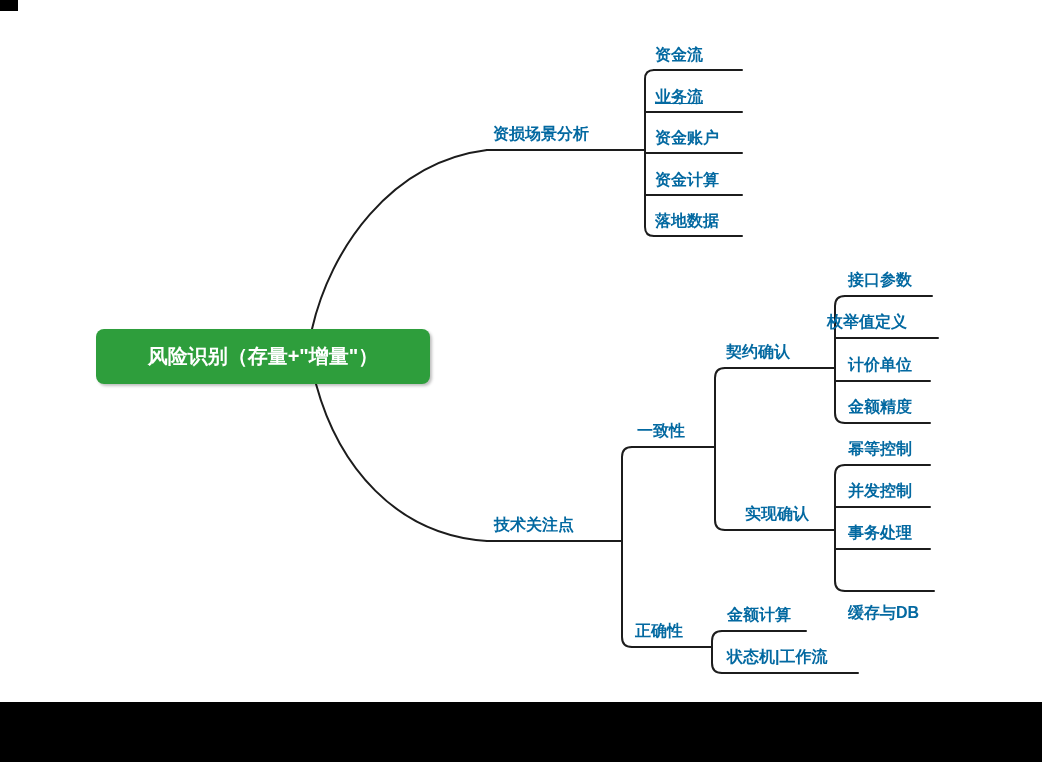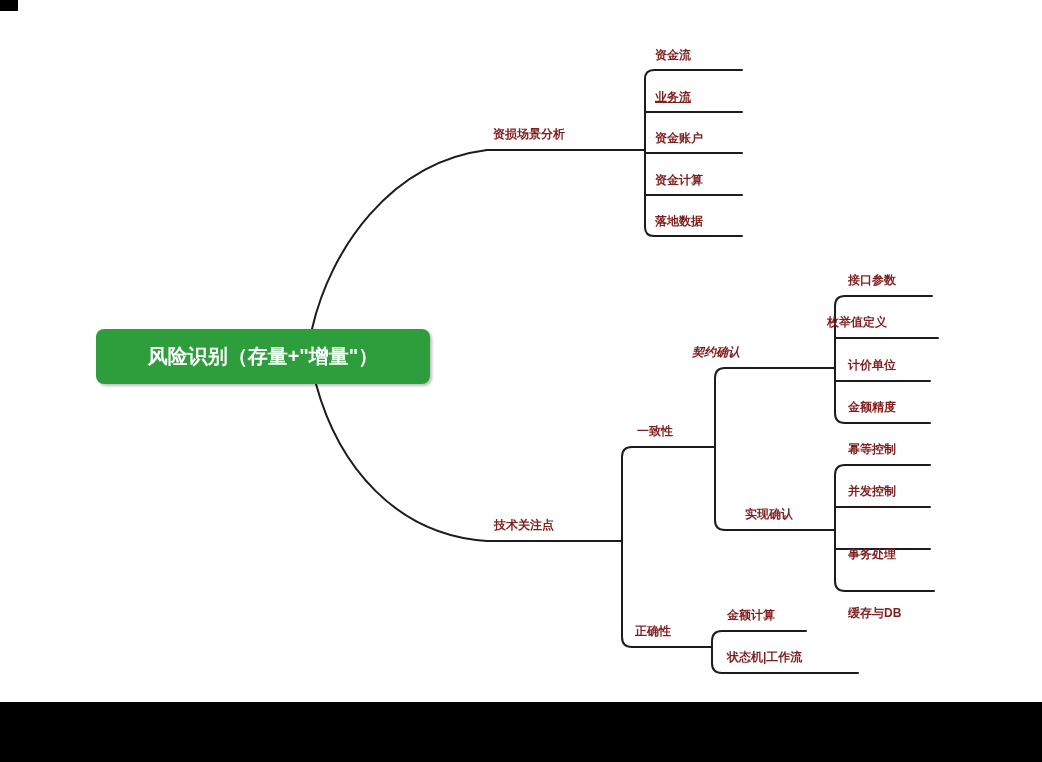--- a/index.html
+++ b/index.html
@@ -6,21 +6,21 @@
   .screen{
     position:relative;width:1042px;height:762px;background:#ffffff;
     overflow:hidden;font-family:"Liberation Sans","DejaVu Sans",sans-serif;
   }
   .black-bar{position:absolute;background:#000;}
   .bar-bottom{left:0;top:702px;width:1042px;height:60px;}
   .bar-topleft{left:0;top:0;width:18px;height:11px;}
   .lines{position:absolute;left:0;top:0;width:1042px;height:762px;}
   .lines path{fill:none;stroke:#1c1c1c;stroke-width:2;stroke-linecap:round;}
   .node{
-    position:absolute;font-size:12px;font-weight:bold;color:#7f1d1d;
+    position:absolute;font-size:16px;font-weight:bold;color:#0369a1;
     white-space:nowrap;line-height:18px;cursor:default;
   }
   .root-node{
     position:absolute;left:96px;top:329px;width:334px;height:55px;
     background:#2e9e3c;border-radius:8px;color:#ffffff;
     display:flex;align-items:center;justify-content:center;
     font-size:20px;font-weight:bold;white-space:nowrap;
     box-shadow:2px 2px 3px rgba(0,0,0,0.25);
   }
 </style>
@@ -81,31 +81,31 @@
   <div class="node" style="left:655px;top:46px;">资金流</div>
   <div class="node" style="left:655px;top:88px;text-decoration:underline;">业务流</div>
   <div class="node" style="left:655px;top:129px;">资金账户</div>
   <div class="node" style="left:655px;top:171px;">资金计算</div>
   <div class="node" style="left:655px;top:212px;font-family:Liberation Serif, serif;">落地数据</div>
 
   <div class="node" style="left:494px;top:516px;">技术关注点</div>
   <div class="node" style="left:637px;top:422px;">一致性</div>
   <div class="node" style="left:635px;top:622px;">正确性</div>
 
-  <div class="node" style="left:692px;top:343px;font-style:italic;">契约确认</div>
+  <div class="node" style="left:726px;top:343px;">契约确认</div>
   <div class="node" style="left:745px;top:505px;">实现确认</div>
 
   <div class="node" style="left:848px;top:271px;">接口参数</div>
   <div class="node" style="left:827px;top:313px;">枚举值定义</div>
   <div class="node" style="left:848px;top:356px;">计价单位</div>
   <div class="node" style="left:848px;top:398px;">金额精度</div>
 
   <div class="node" style="left:848px;top:440px;">幂等控制</div>
   <div class="node" style="left:848px;top:482px;">并发控制</div>
-  <div class="node" style="left:848px;top:524px;margin-top:21px;">事务处理</div>
+  <div class="node" style="left:848px;top:524px;">事务处理</div>
   <div class="node" style="left:848px;top:566px;margin-top:38px;">缓存与DB</div>
 
   <div class="node" style="left:727px;top:606px;">金额计算</div>
   <div class="node" style="left:727px;top:648px;">状态机|工作流</div>
 
   <div class="black-bar bar-topleft"></div>
   <div class="black-bar bar-bottom"></div>
 
 </div>
 

